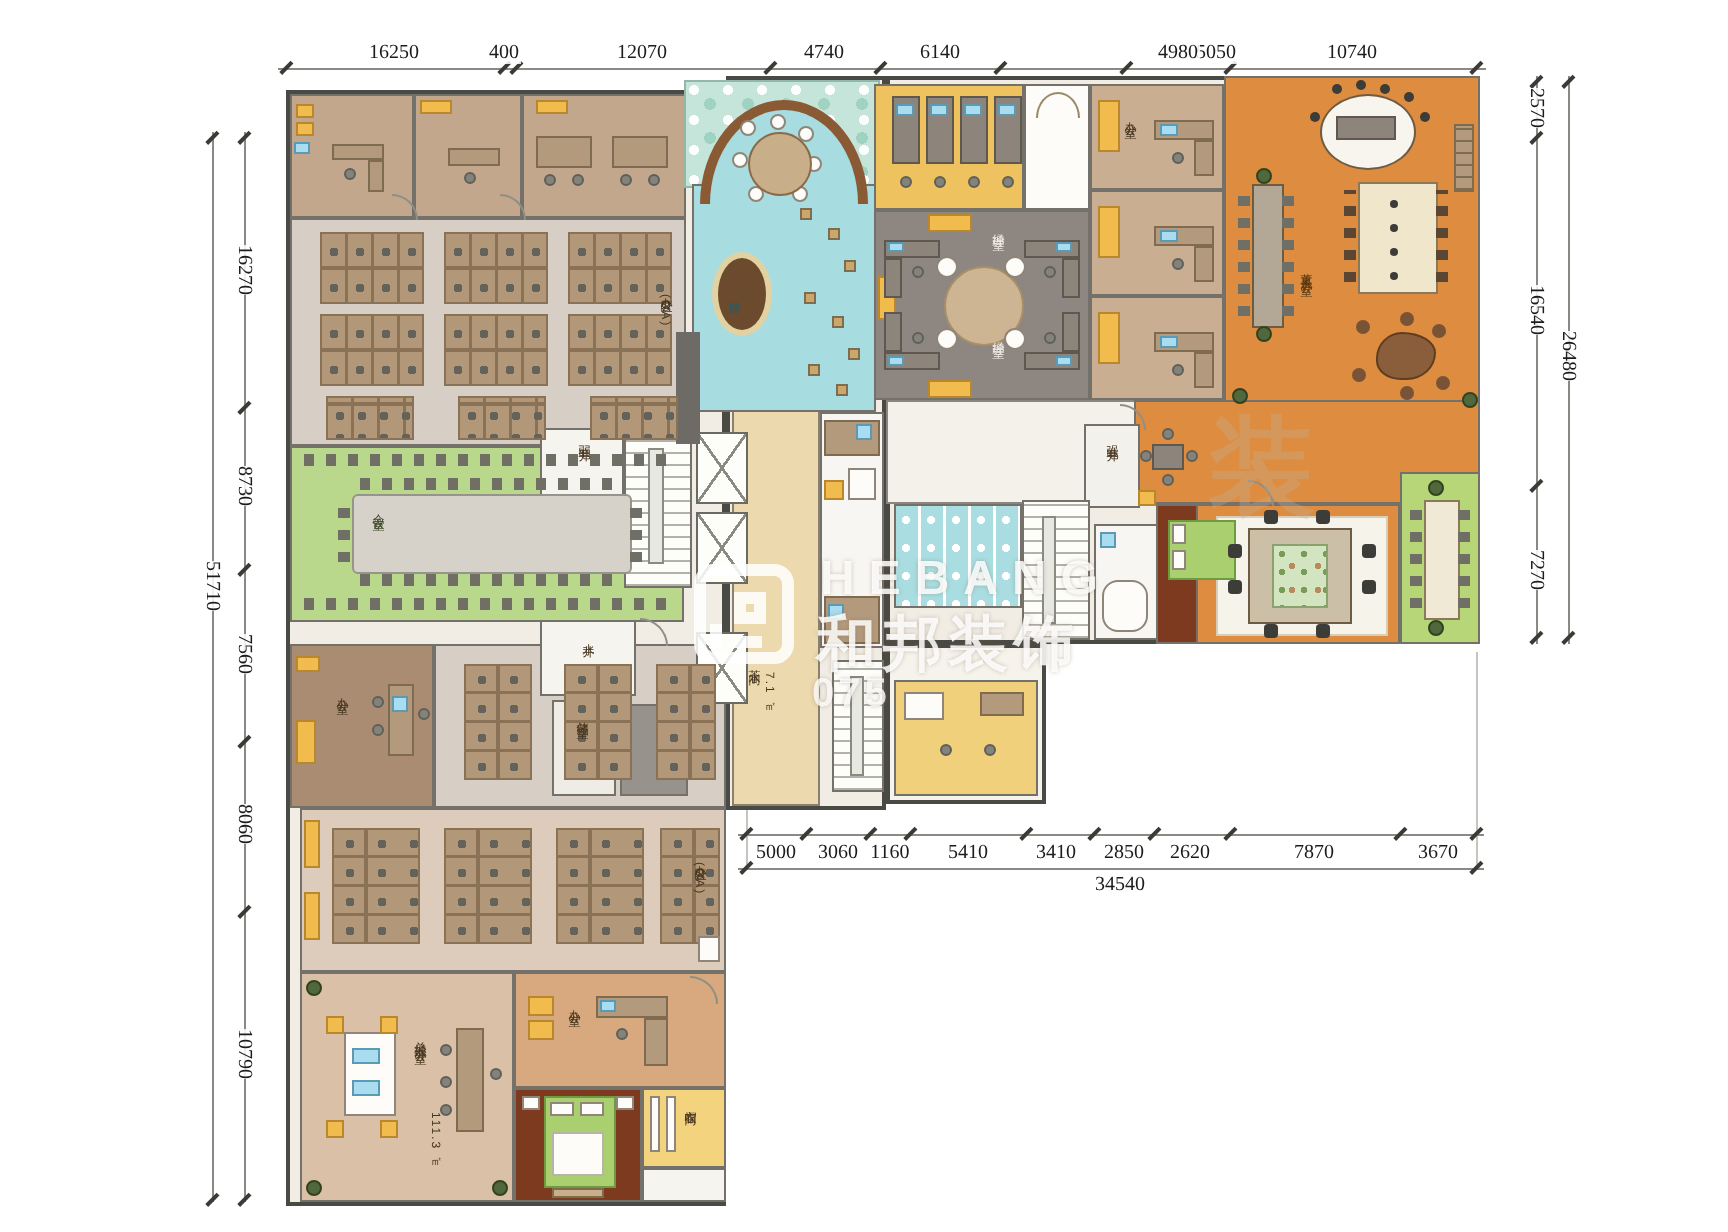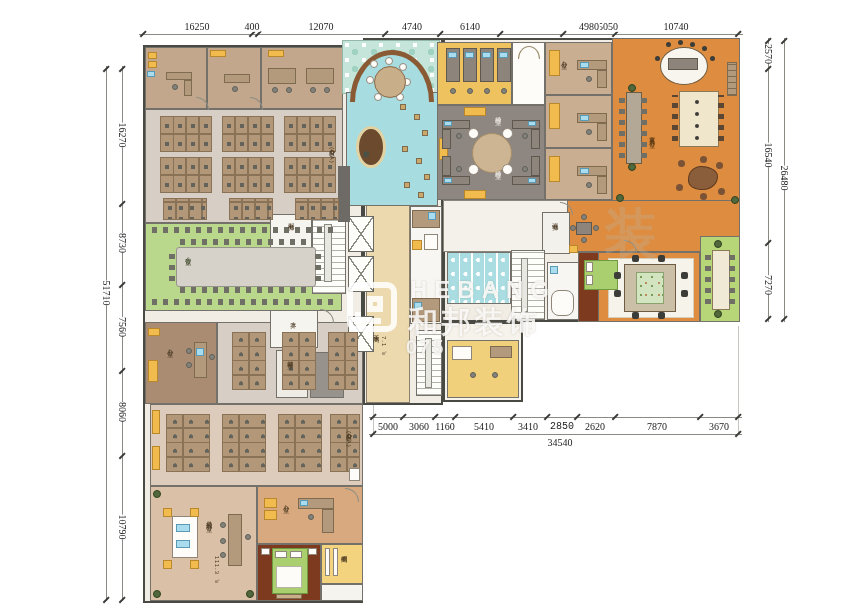--- a/index.html
+++ b/index.html
@@ -141,21 +141,21 @@
     <i class="tk" style="left:611px;top:416px;"></i>
     <i class="tk" style="left:696px;top:416px;"></i>
     <i class="tk" style="left:734px;top:416px;"></i>
     <i class="tk" style="left:369px;top:433px;"></i>
     <i class="tk" style="left:734px;top:433px;"></i>
     <span class="dimt" style="left:388px;top:421px;">5000</span>
     <span class="dimt" style="left:419px;top:421px;">3060</span>
     <span class="dimt" style="left:445px;top:421px;">1160</span>
     <span class="dimt" style="left:484px;top:421px;">5410</span>
     <span class="dimt" style="left:528px;top:421px;">3410</span>
-    <span class="dimt" style="left:562px;top:421px;font-family:Liberation Mono, monospace;">2850</span>
+    <span class="dimt" style="left:562px;top:421px;">2850</span>
     <span class="dimt" style="left:595px;top:421px;">2620</span>
     <span class="dimt" style="left:657px;top:421px;">7870</span>
     <span class="dimt" style="left:719px;top:421px;">3670</span>
     <span class="dimt" style="left:560px;top:437px;">34540</span>
   </div>
 
   <div class="sh" style="left:143px;top:45px;width:220px;height:558px;"></div>
   <div class="sh" style="left:363px;top:38px;width:80px;height:367px;"></div>
   <div class="sh" style="left:443px;top:38px;width:297px;height:284px;"></div>
   <div class="sh" style="left:443px;top:322px;width:80px;height:80px;background:#f6f3ec;"></div>

